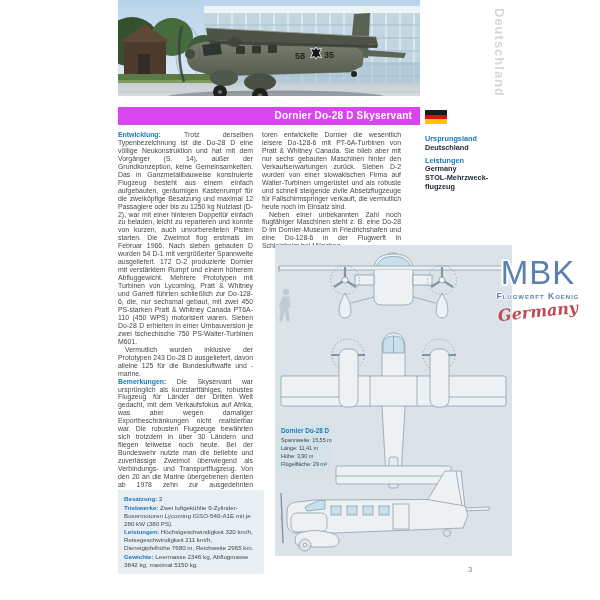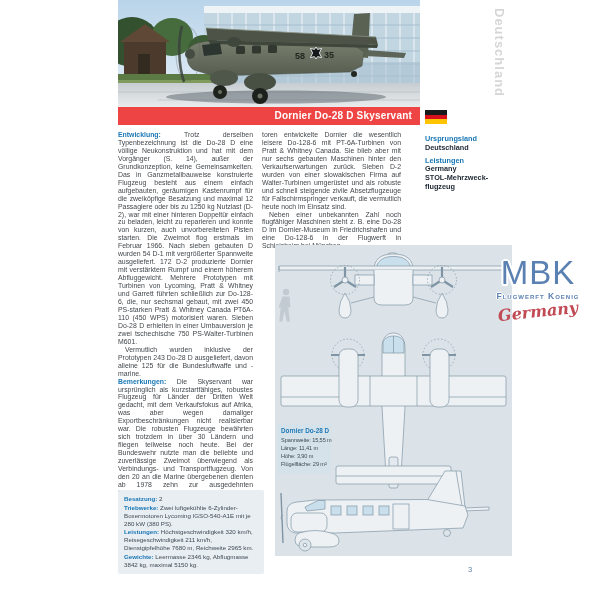--- a/index.html
+++ b/index.html
@@ -1,23 +1,23 @@
 <!DOCTYPE html>
 <html><head>
 <meta charset="utf-8">
 <style>
   html,body{margin:0;padding:0;}
   .page{position:relative;width:600px;height:600px;background:#ffffff;overflow:hidden;
         font-family:"Liberation Sans",sans-serif;}
 
   
-  .photo{position:absolute;left:118px;top:0;width:302px;height:107px;overflow:hidden;}
-
-  
-  .titlebar{position:absolute;left:118px;top:107px;width:302px;height:18px;background:#ef4444;
+  .photo{position:absolute;left:118px;top:0;width:302px;height:96px;overflow:hidden;}
+
+  
+  .titlebar{position:absolute;left:118px;top:107px;width:302px;height:18px;background:#d946ef;
             color:#ffffff;font-size:10px;font-weight:bold;line-height:18px;text-align:right;
             box-sizing:border-box;padding-right:8px;letter-spacing:0.2px;}
 
   
   .flag{position:absolute;left:425px;top:110px;width:22px;height:13.5px;}
   .flag div{height:4.5px;}
   .flag .b{background:#1a1a1a;} .flag .r{background:#d8101b;} .flag .g{background:#ffc400;}
 
   
   .side-tab{position:absolute;left:492px;top:8px;writing-mode:vertical-rl;

